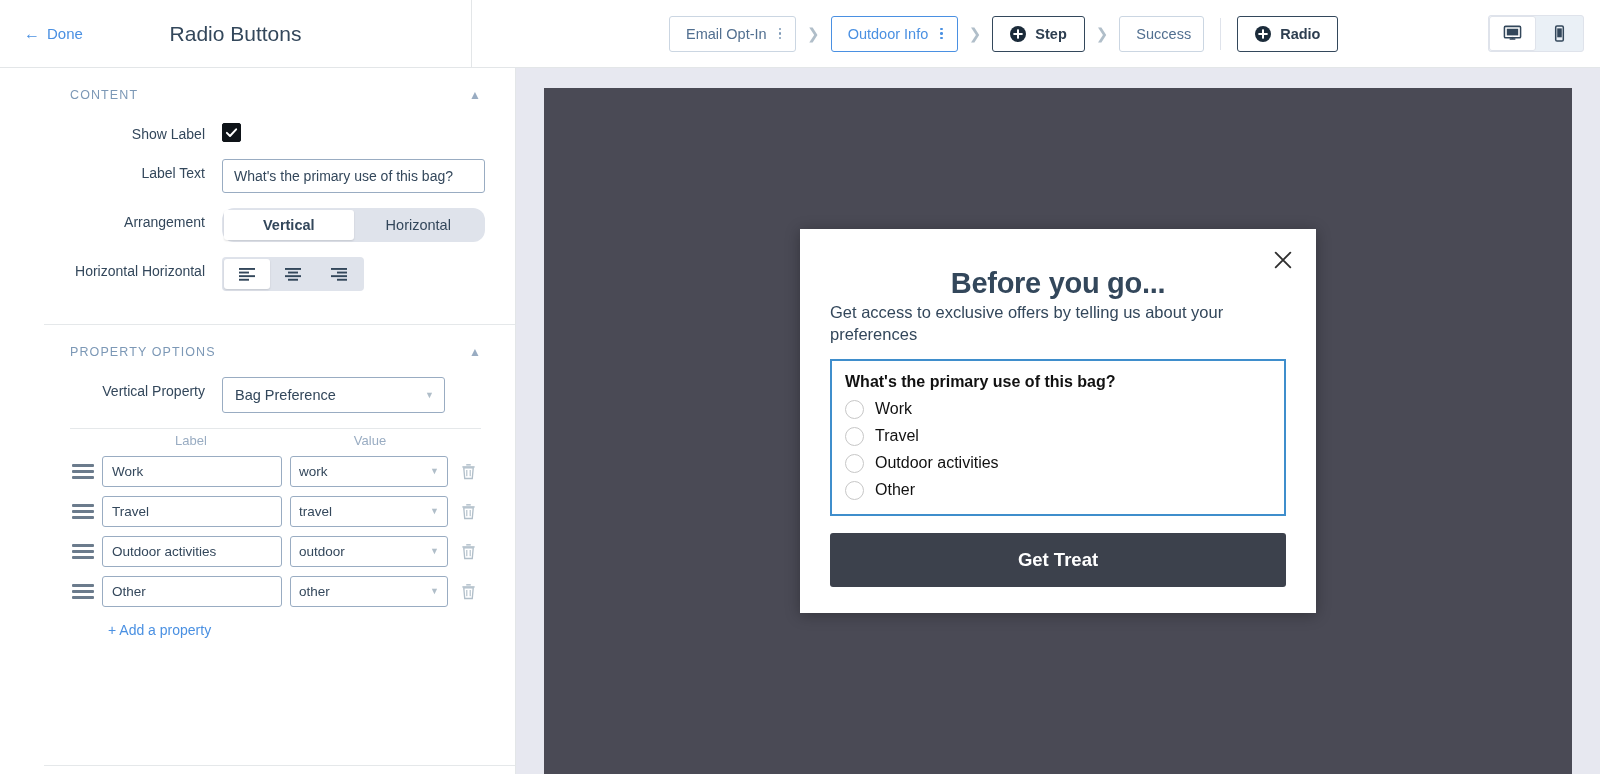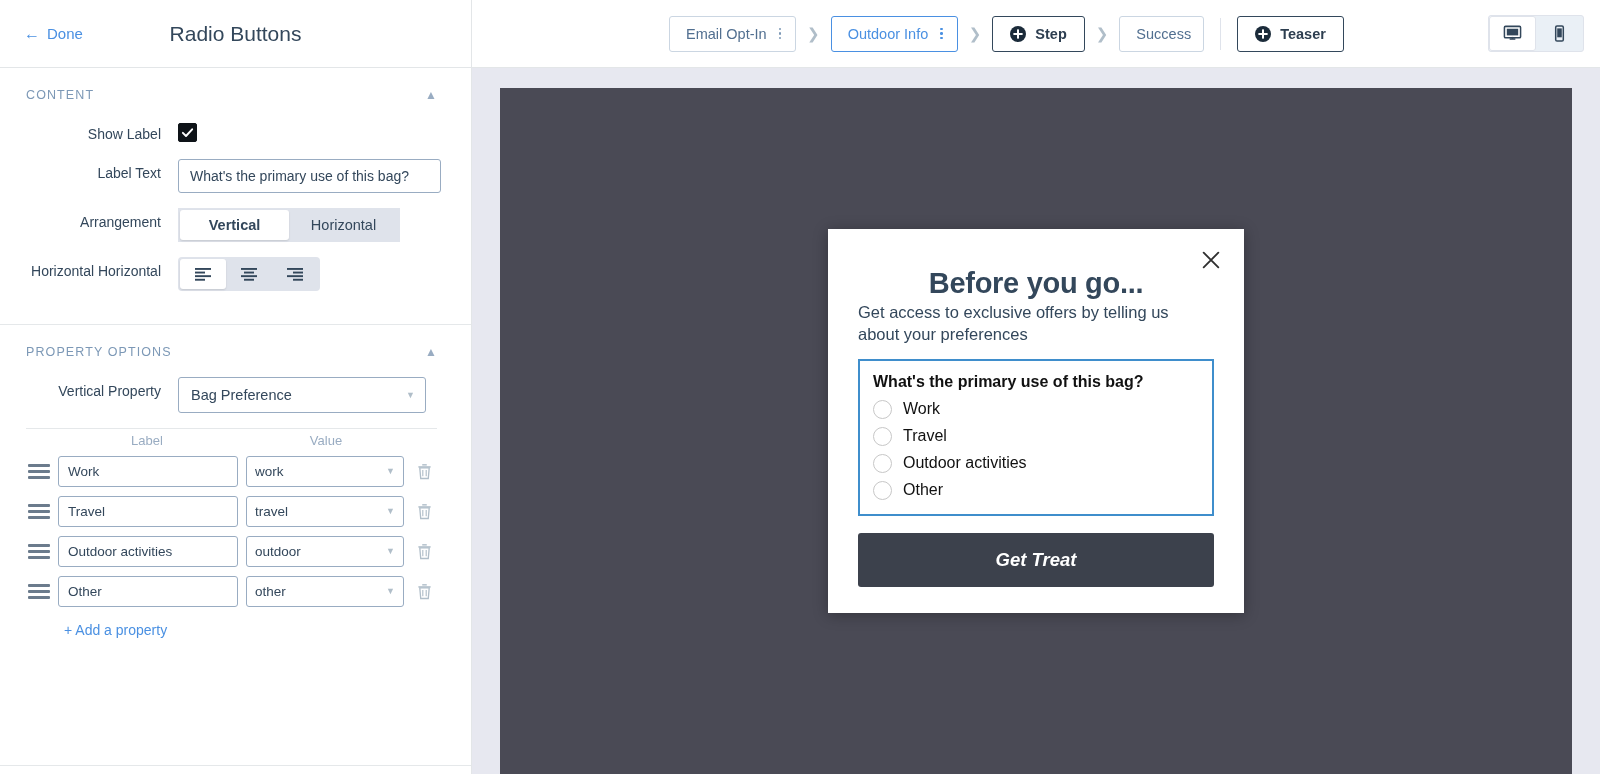--- a/index.html
+++ b/index.html
@@ -81,21 +81,21 @@
     display: flex; background: #eaf0f6; border-radius: 3px;
     border: 1px solid #dfe3eb; overflow: hidden; height: 37px;
   }
   .device-btn {
     width: 47px; height: 100%; display: flex; align-items: center; justify-content: center;
     cursor: pointer; background: transparent; border: none;
   }
   .device-btn.selected { background: #ffffff; box-shadow: 0 0 0 1px #dfe3eb inset; border-radius: 3px; }
 
   
-  .body-row { display: flex; flex: 1; min-height: 0; }
+  .body-row { display: flex; flex: 1; min-height: 0; padding-left: 44px; }
 
   .side-panel {
     width: 472px; flex: 0 0 472px;
     background: #fff; border-right: 1px solid #e3e6e8;
     overflow: hidden; position: relative;
   }
   .section { padding: 20px 34px 18px 26px; }
   .section + .section { border-top: 1px solid #e5e8ea; }
   .section-head {
     display: flex; align-items: center; justify-content: space-between;
@@ -123,39 +123,39 @@
   }
   .cb.checked { background: #0e1318; border-color: #0e1318; }
 
   .text-input {
     width: 263px; height: 34px; border: 1px solid #99acc2; border-radius: 3px;
     padding: 0 11px; font-size: 14px; color: #33475b;
     font-family: "Liberation Sans", sans-serif; background: #fff;
   }
 
   .seg {
-    display: inline-flex; background: #dfe3eb; border-radius: 0;
-    padding: 2px; width: 222px;
+    display: inline-flex; background: #dfe3eb; border-radius: 12px;
+    padding: 2px; width: 263px;
   }
   .seg-btn {
     flex: 1; height: 30px; display: flex; align-items: center; justify-content: center;
     font-size: 14.5px; color: #33475b; cursor: pointer; border-radius: 3px;
     background: transparent; border: none; font-family: "Liberation Sans", sans-serif;
   }
   .seg-btn.active { background: #fff; font-weight: 700; box-shadow: 0 1px 2px rgba(0,0,0,.12); }
 
   .seg-icons { display: inline-flex; background: #dfe3eb; border-radius: 4px; padding: 2px; }
   .seg-ibtn {
     width: 46px; height: 30px; display: flex; align-items: center; justify-content: center;
     border-radius: 3px; cursor: pointer; background: transparent; border: none;
   }
   .seg-ibtn.active { background: #fff; box-shadow: 0 1px 2px rgba(0,0,0,.12); }
 
   .select-box {
-    width: 248px; height: 36px; border: 1px solid #99acc2; border-radius: 3px;
+    width: 223px; height: 36px; border: 1px solid #99acc2; border-radius: 3px;
     background: #fff; display: flex; align-items: center; padding: 0 10px 0 12px;
     font-size: 14.5px; color: #33475b; cursor: pointer;
   }
   .select-box .caret-d { margin-left: auto; color: #b0bec9; font-size: 9px; }
 
   
   .opts-head { display: flex; margin: 4px 0 8px 28px; }
   .opts-head span { font-size: 13px; color: #99acc2; }
   .opt-h-label { width: 186px; text-align: center; }
   .opt-h-value { width: 172px; text-align: center; }
@@ -190,21 +190,21 @@
   .canvas {
     flex: 1; background: #e7e8f0; padding: 20px 28px 0 28px;
     display: flex; justify-content: center; overflow: hidden;
   }
   .stage {
     flex: 1; background: #4a4a55; position: relative;
     display: flex; align-items: center; justify-content: center;
   }
 
   .modal {
-    width: 416px; background: #fff; position: relative;
+    width: 516px; background: #fff; position: relative;
     padding: 28px 30px 26px 30px;
     box-shadow: 0 2px 14px rgba(0,0,0,.3);
     margin-bottom: 20px;
   }
   .modal-close {
     position: absolute; top: 16px; right: 18px;
     background: none; border: none; cursor: pointer; padding: 4px; line-height: 0;
   }
   .modal h1 {
     margin: 10px 0 2px; text-align: center; font-size: 29px;
@@ -225,21 +225,20 @@
   .radio-circle {
     width: 19px; height: 19px; border-radius: 50%;
     border: 1.5px solid #c7c7c7; background: #fff; flex: 0 0 19px; cursor: pointer;
   }
   .radio-opt span { font-size: 16px; color: #111; }
   .cta {
     margin-top: 17px; width: 100%; height: 54px;
     background: #3c414c; color: #fff; font-size: 18.5px; font-weight: 700;
     border: none; border-radius: 3px; cursor: pointer;
     font-family: "Liberation Sans", sans-serif;
-    font-style: italic;
   }
 </style>
 </head>
 <body>
 
 <div class="app">
 
   <div class="top-row">
 
     <div class="panel-header">
@@ -291,21 +290,21 @@
         </div>
 
         <span class="vdiv"></span>
 
         <div class="plus-chip">
           <svg class="plus-icon" viewBox="0 0 16 16">
             <circle cx="8" cy="8" r="8" fill="#1b2b3a"></circle>
             <rect x="7" y="3.4" width="2" height="9.2" fill="#fff"></rect>
             <rect x="3.4" y="7" width="9.2" height="2" fill="#fff"></rect>
           </svg>
-          <span>Teaser</span>
+          <span>Radio</span>
         </div>
       </div>
 
       <div class="toolbar-right">
         <div class="device-toggle">
           <button class="device-btn selected">
             <svg width="19" height="19" viewBox="0 0 20 20">
               <rect x="1.5" y="2.5" width="17" height="12" rx="1.2" fill="none" stroke="#33475b" stroke-width="1.6"></rect>
               <rect x="4" y="5" width="12" height="7" fill="#33475b"></rect>
               <rect x="7" y="15" width="6" height="1.6" fill="#33475b"></rect>

